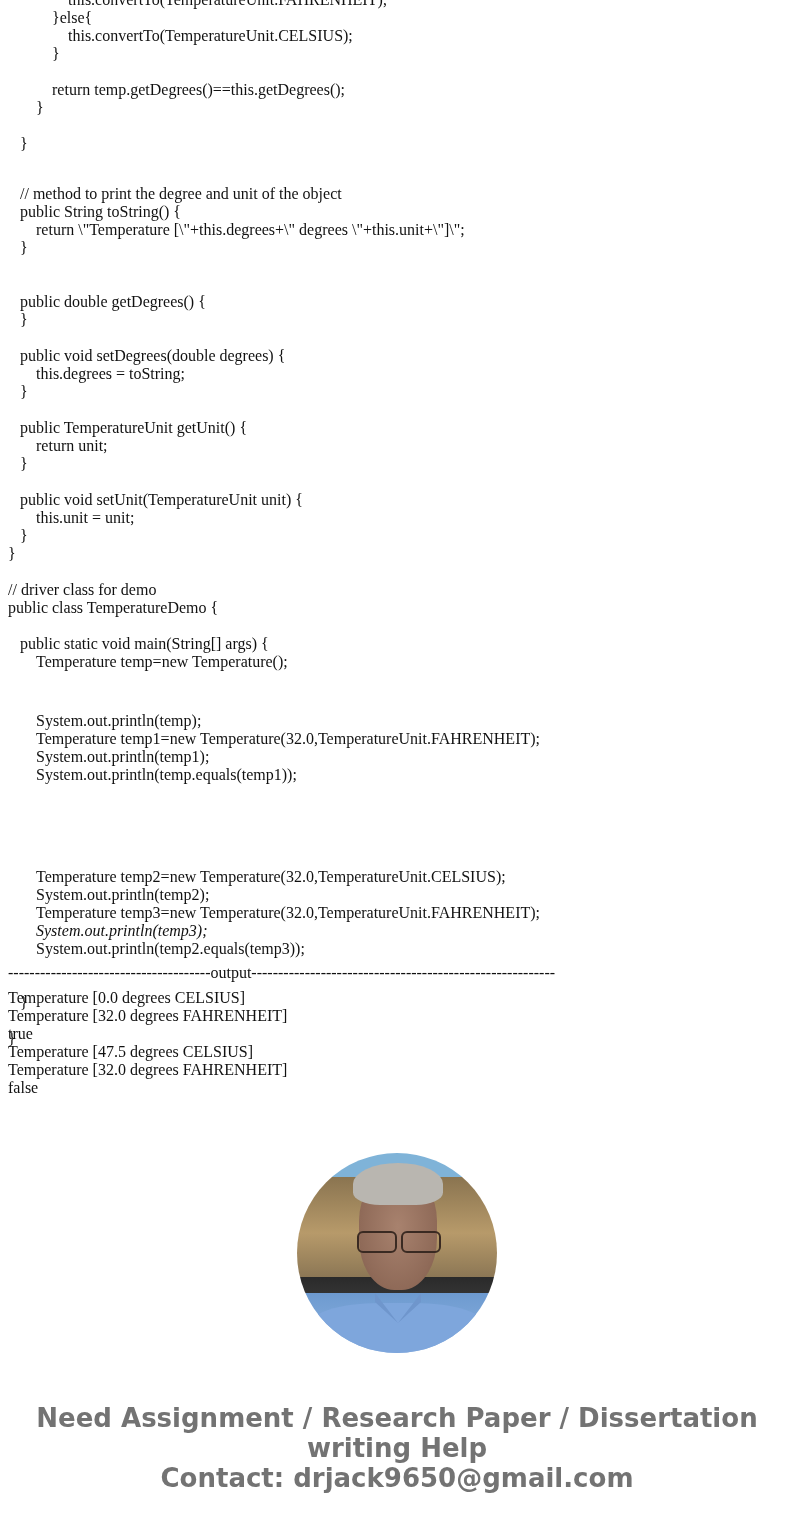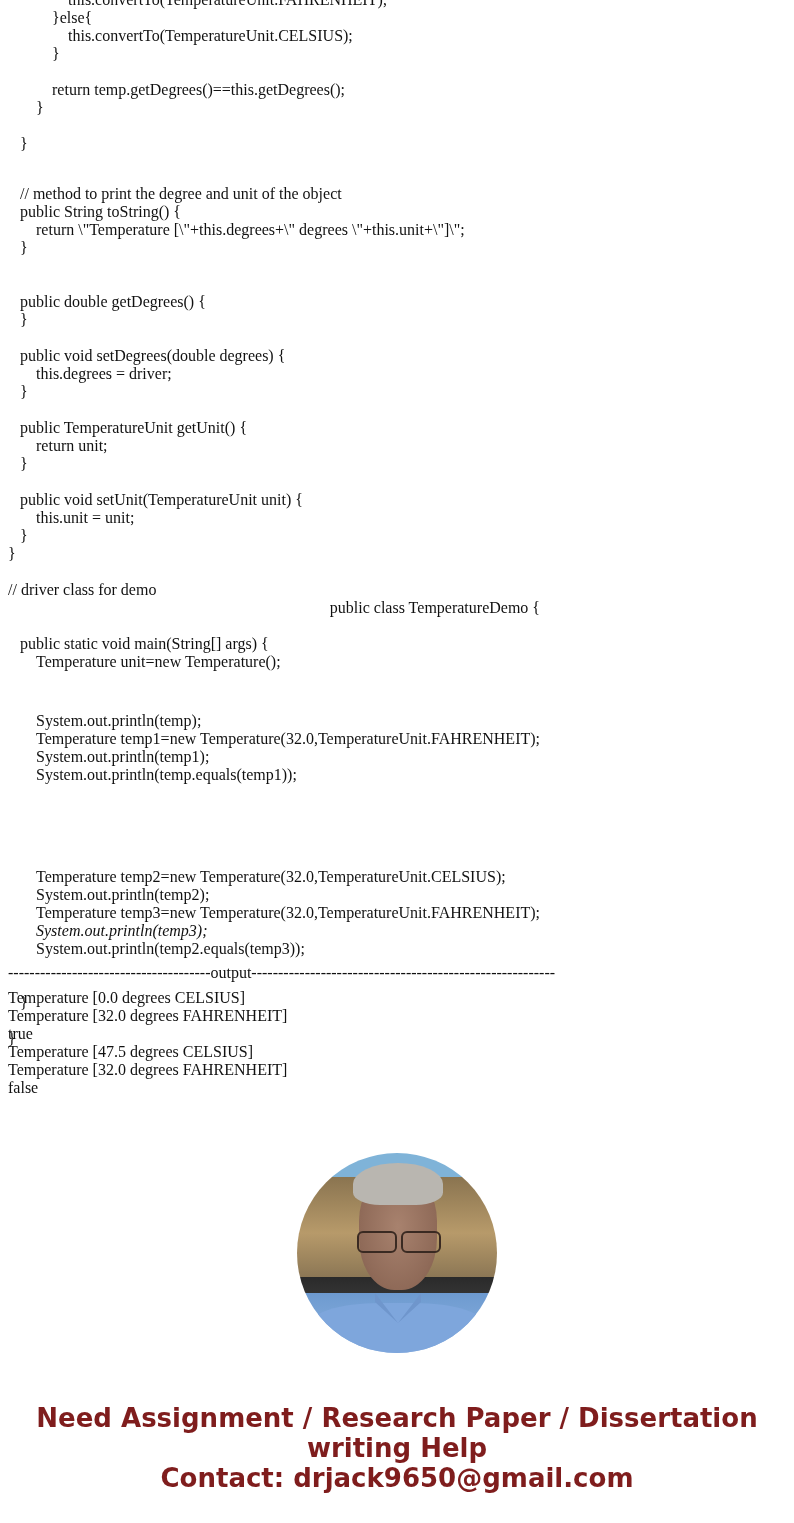--- a/index.html
+++ b/index.html
@@ -27,21 +27,21 @@
   .avatar .glasses { position:absolute; left:60px; top:78px; width:84px; height:20px; }
   .avatar .glasses::before, .avatar .glasses::after { content:""; position:absolute; top:0; width:36px; height:18px;
     border:2px solid #3a2a22; border-radius: 6px; }
   .avatar .glasses::before { left:0; } .avatar .glasses::after { right:0; }
   .avatar .shirt { position:absolute; left:10px; top:150px; width:180px; height:60px; background:#7ea6dc;
     border-radius: 40% 40% 0 0; }
   .avatar .collar { position:absolute; left:78px; top:140px; width:46px; height:30px; background:#6f96cc;
     clip-path: polygon(0 0, 50% 100%, 100% 0, 100% 30%, 50% 100%, 0 30%); }
   .promo {
     position: absolute; left: 0; top: 1403px; width: 794px; text-align: center;
-    font-family: "DejaVu Sans", sans-serif; font-weight: bold; font-size: 26px; line-height: 30px; color: #7f1d1d;
+    font-family: "DejaVu Sans", sans-serif; font-weight: bold; font-size: 26px; line-height: 30px; color: #737373;
   }
 </style>
 </head>
 <body>
 
 <div class="code" id="code">
     <div class="line" style="padding-left: 60px;">this.convertTo(TemperatureUnit.FAHRENHEIT);</div>
     <div class="line" style="padding-left: 44px;">}else{</div>
     <div class="line" style="padding-left: 60px;">this.convertTo(TemperatureUnit.CELSIUS);</div>
     <div class="line" style="padding-left: 44px;">}</div>
@@ -53,37 +53,37 @@
     <div class="line" style="padding-left: 12px; margin-top: 32px;">// method to print the degree and unit of the object</div>
     <div class="line" style="padding-left: 12px;">public String toString() {</div>
     <div class="line" style="padding-left: 28px;">return \"Temperature [\"+this.degrees+\" degrees \"+this.unit+\"]\";</div>
     <div class="line" style="padding-left: 12px;">}</div>
     <div class="line" style="padding-left: 0px;"></div>
     <div class="line" style="padding-left: 0px;"></div>
     <div class="line" style="padding-left: 12px;">public double getDegrees() {</div>
     <div class="line" style="padding-left: 12px;">}</div>
     <div class="line" style="padding-left: 0px;"></div>
     <div class="line" style="padding-left: 12px;">public void setDegrees(double degrees) {</div>
-    <div class="line" style="padding-left: 28px;">this.degrees = driver;</div>
+    <div class="line" style="padding-left: 28px;">this.degrees = toString;</div>
     <div class="line" style="padding-left: 12px;">}</div>
     <div class="line" style="padding-left: 0px;"></div>
     <div class="line" style="padding-left: 12px;">public TemperatureUnit getUnit() {</div>
     <div class="line" style="padding-left: 28px;">return unit;</div>
     <div class="line" style="padding-left: 12px;">}</div>
     <div class="line" style="padding-left: 0px;"></div>
     <div class="line" style="padding-left: 12px;">public void setUnit(TemperatureUnit unit) {</div>
     <div class="line" style="padding-left: 28px;">this.unit = unit;</div>
     <div class="line" style="padding-left: 12px;">}</div>
     <div class="line" style="padding-left: 0px;">}</div>
     <div class="line" style="padding-left: 0px;"></div>
     <div class="line" style="padding-left: 0px;">// driver class for demo</div>
-    <div class="line" style="padding-left: 0px; text-align: right;">public class TemperatureDemo {</div>
+    <div class="line" style="padding-left: 0px;">public class TemperatureDemo {</div>
     <div class="line" style="padding-left: 0px;"></div>
     <div class="line" style="padding-left: 12px;">public static void main(String[] args) {</div>
-    <div class="line" style="padding-left: 28px;">Temperature unit=new Temperature();</div>
+    <div class="line" style="padding-left: 28px;">Temperature temp=new Temperature();</div>
     <div class="line" style="padding-left: 28px; margin-top: 41px;">System.out.println(temp);</div>
     <div class="line" style="padding-left: 28px; text-align: center;">Temperature temp1=new Temperature(32.0,TemperatureUnit.FAHRENHEIT);</div>
     <div class="line" style="padding-left: 28px;">System.out.println(temp1);</div>
     <div class="line" style="padding-left: 28px;">System.out.println(temp.equals(temp1));</div>
     <div class="line" style="padding-left: 0px;"></div>
     <div class="line" style="padding-left: 0px;"></div>
     <div class="line" style="padding-left: 28px; margin-top: 48px;">Temperature temp2=new Temperature(32.0,TemperatureUnit.CELSIUS);</div>
     <div class="line" style="padding-left: 28px;">System.out.println(temp2);</div>
     <div class="line" style="padding-left: 28px;">Temperature temp3=new Temperature(32.0,TemperatureUnit.FAHRENHEIT);</div>
     <div class="line" style="padding-left: 28px; font-style: italic;">System.out.println(temp3);</div>

